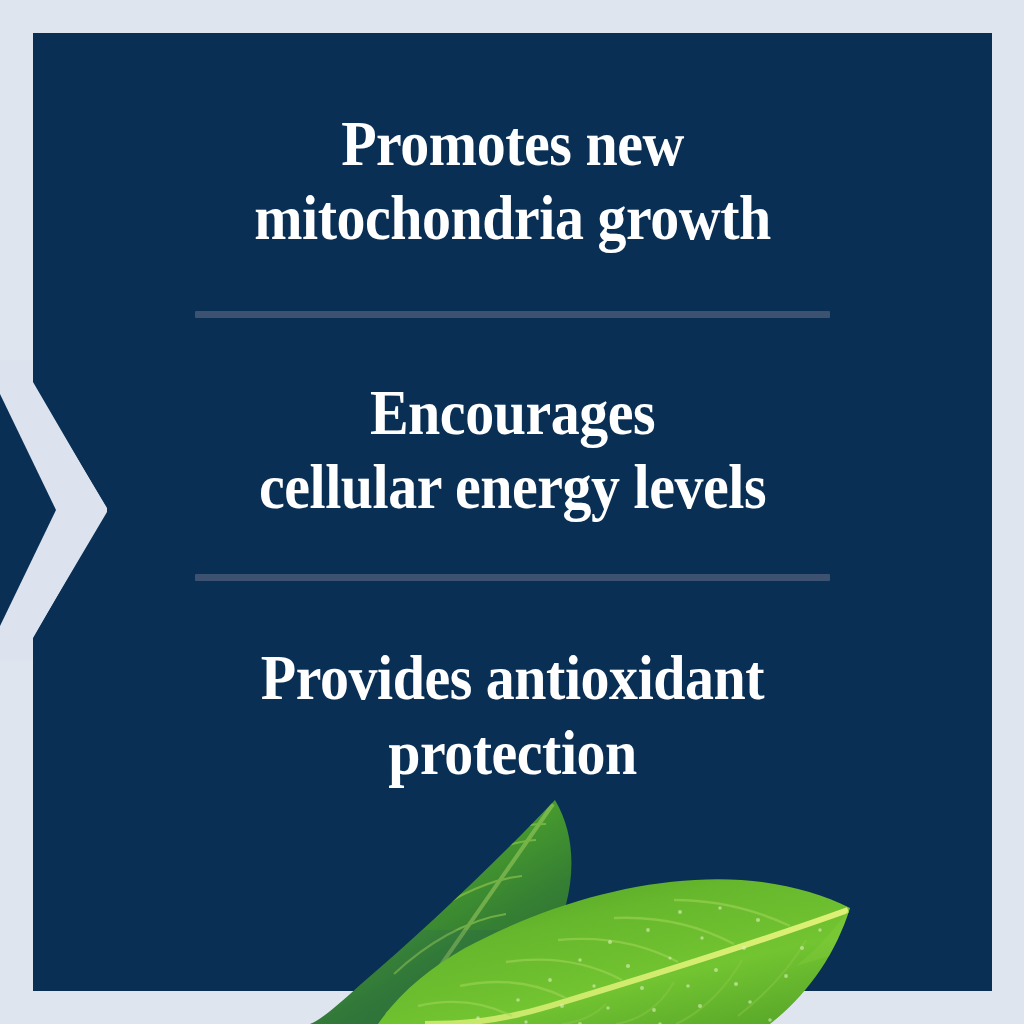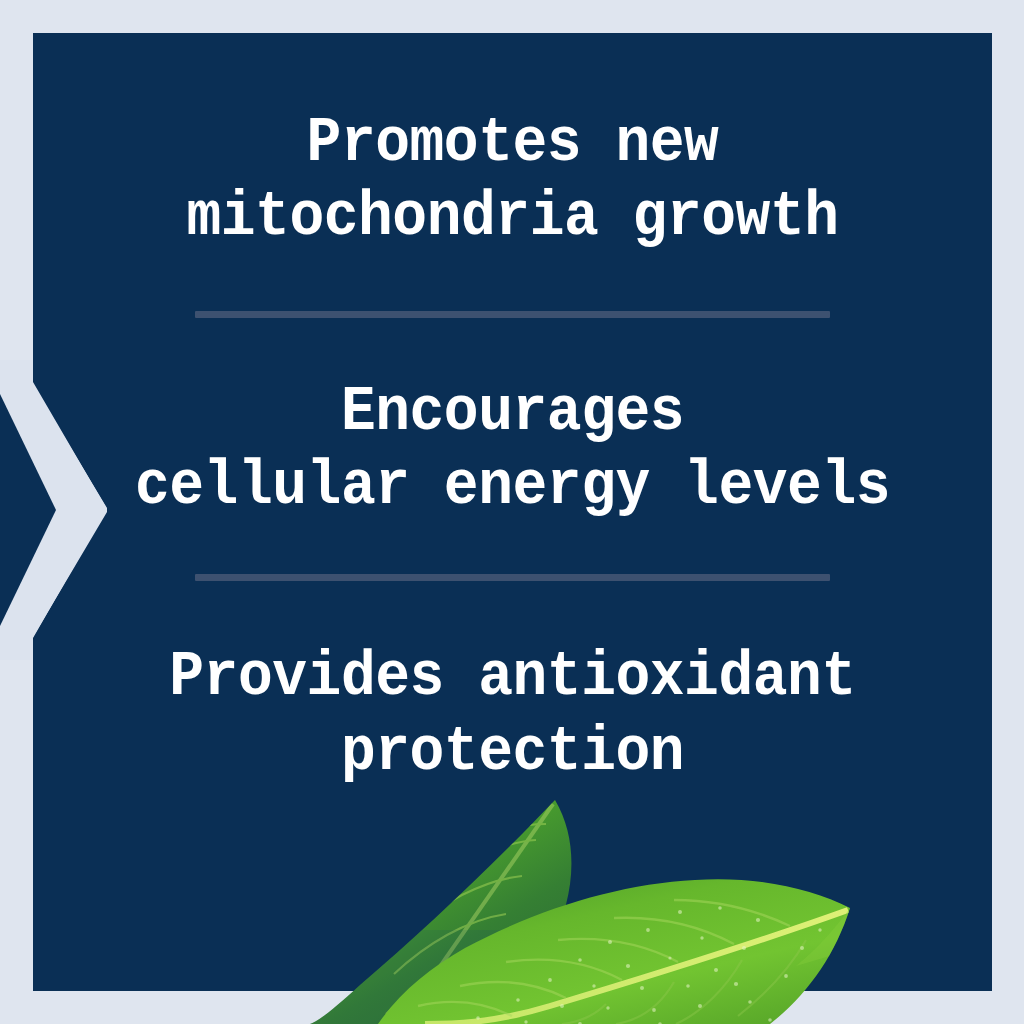--- a/index.html
+++ b/index.html
@@ -6,21 +6,21 @@
     margin: 0;
     padding: 0;
     background: #ffffff;
   }
   #stage {
     position: relative;
     width: 1024px;
     height: 1024px;
     overflow: hidden;
     background: #dfe5ef;
-    font-family: Liberation Mono, monospace;
+    font-family: Liberation Serif, serif;
   }
 
   
   .page-bg {
     position: absolute;
     inset: 0;
     background: #dfe5ef;
   }
 
   

